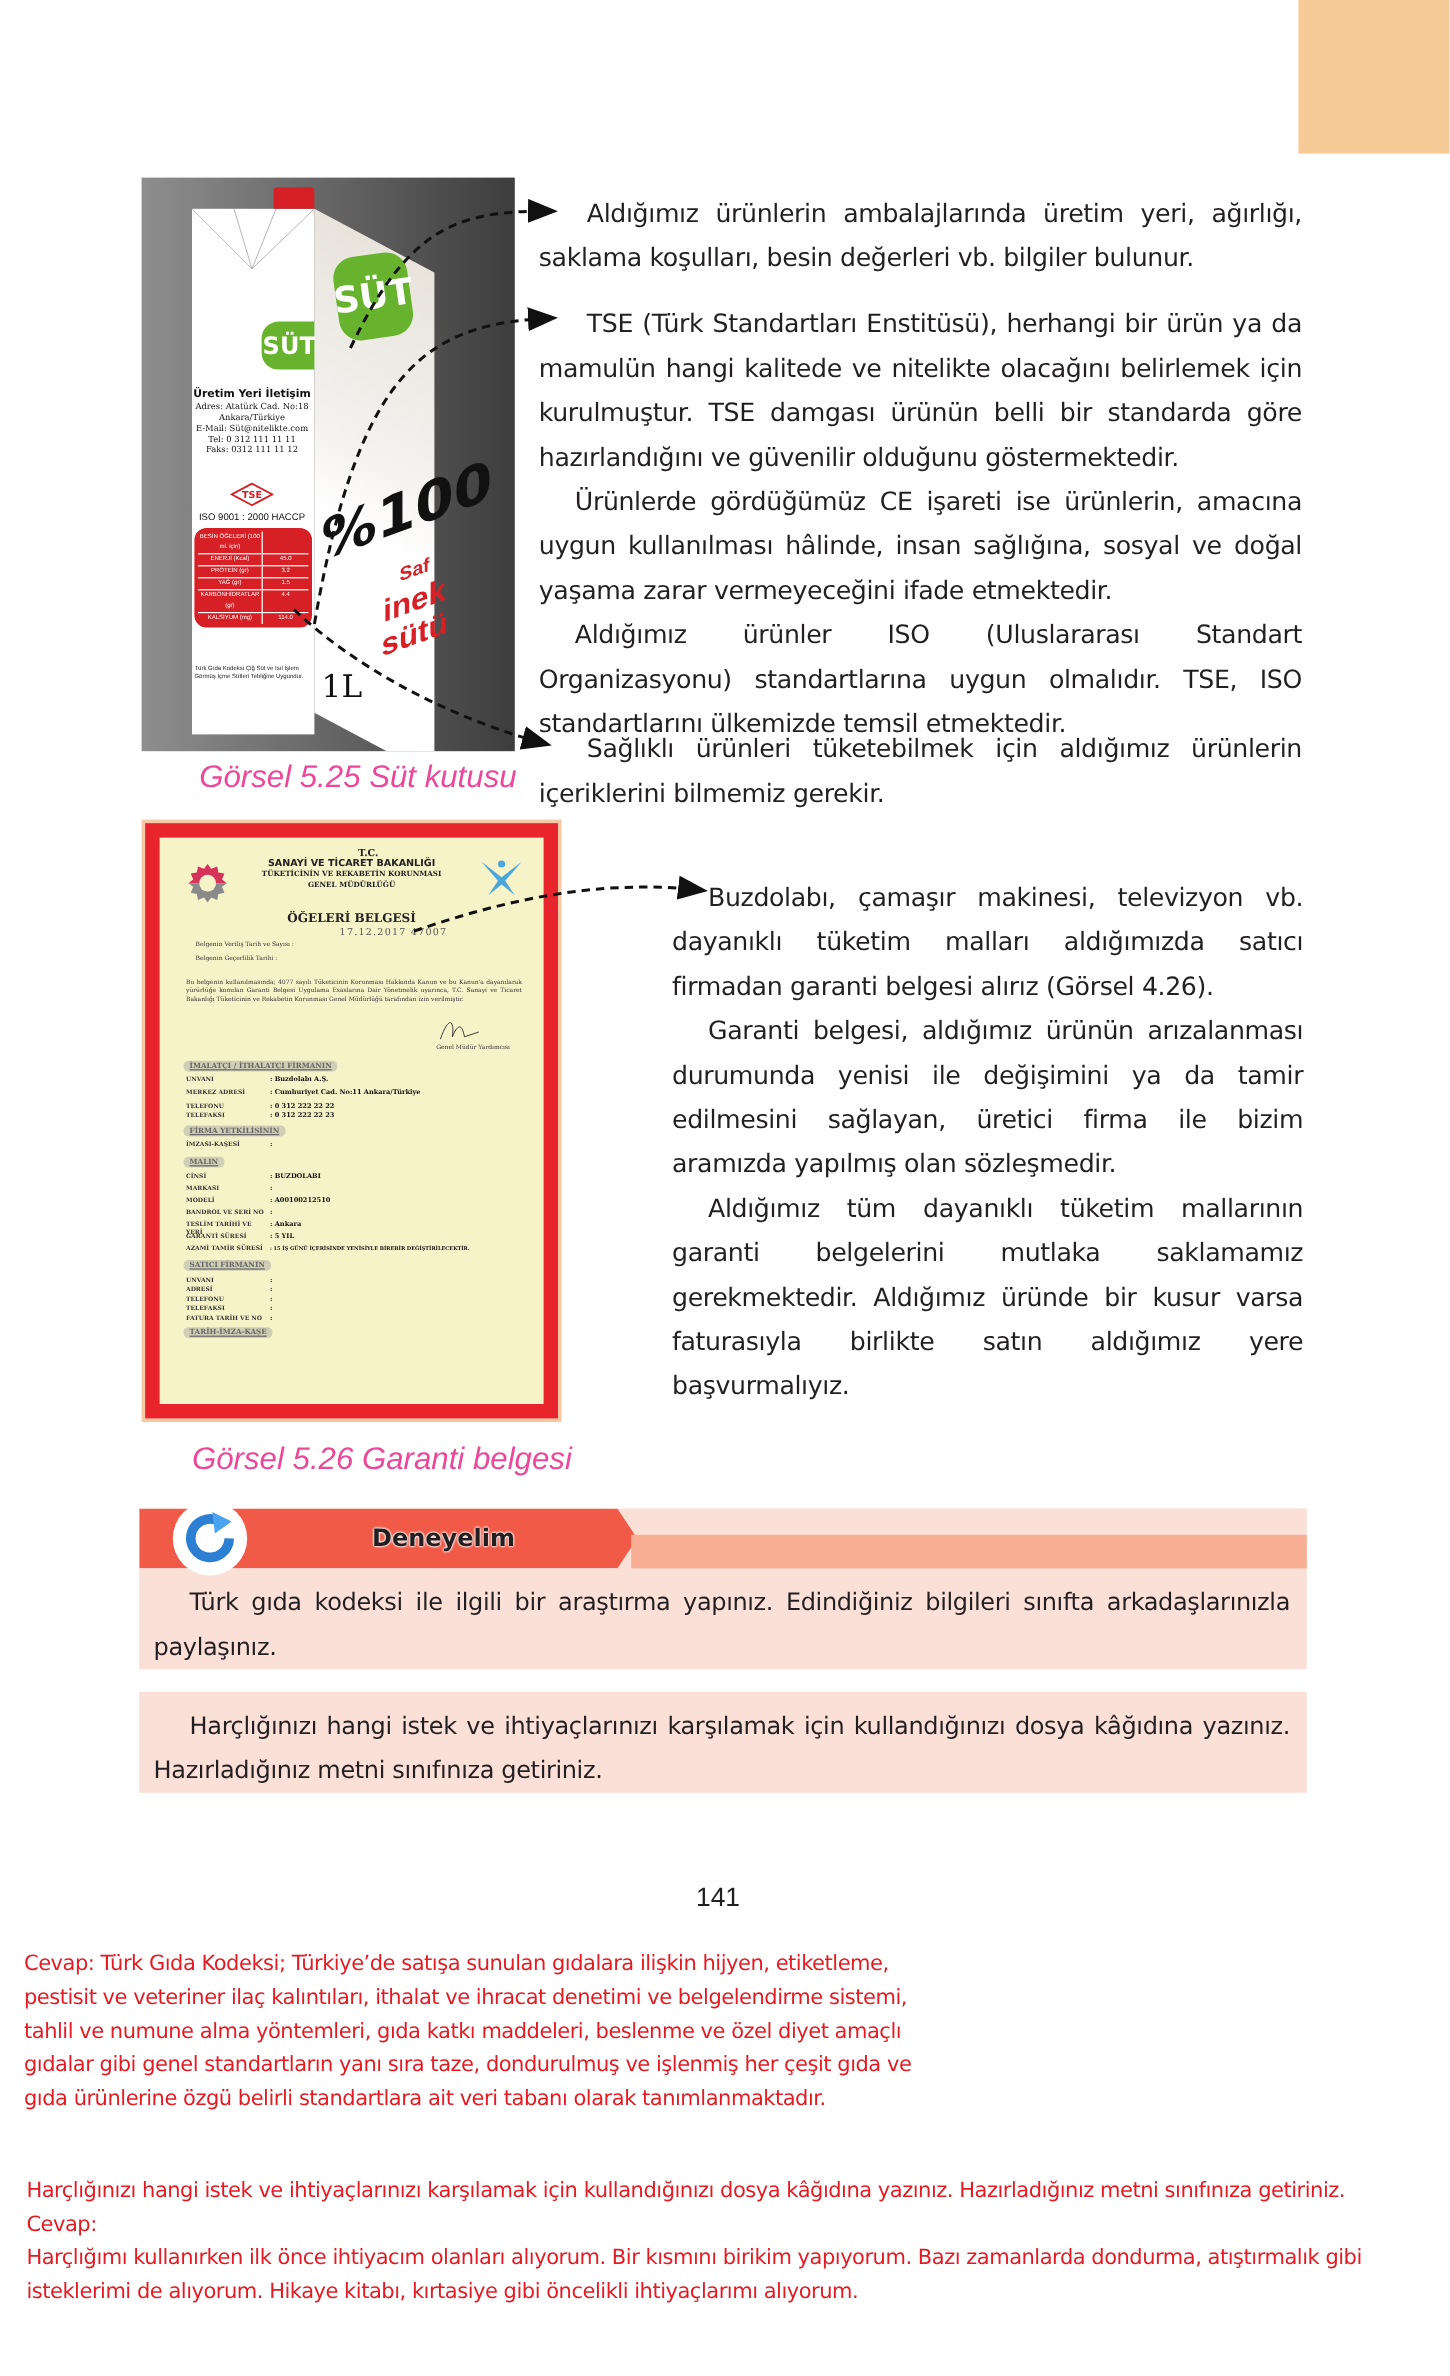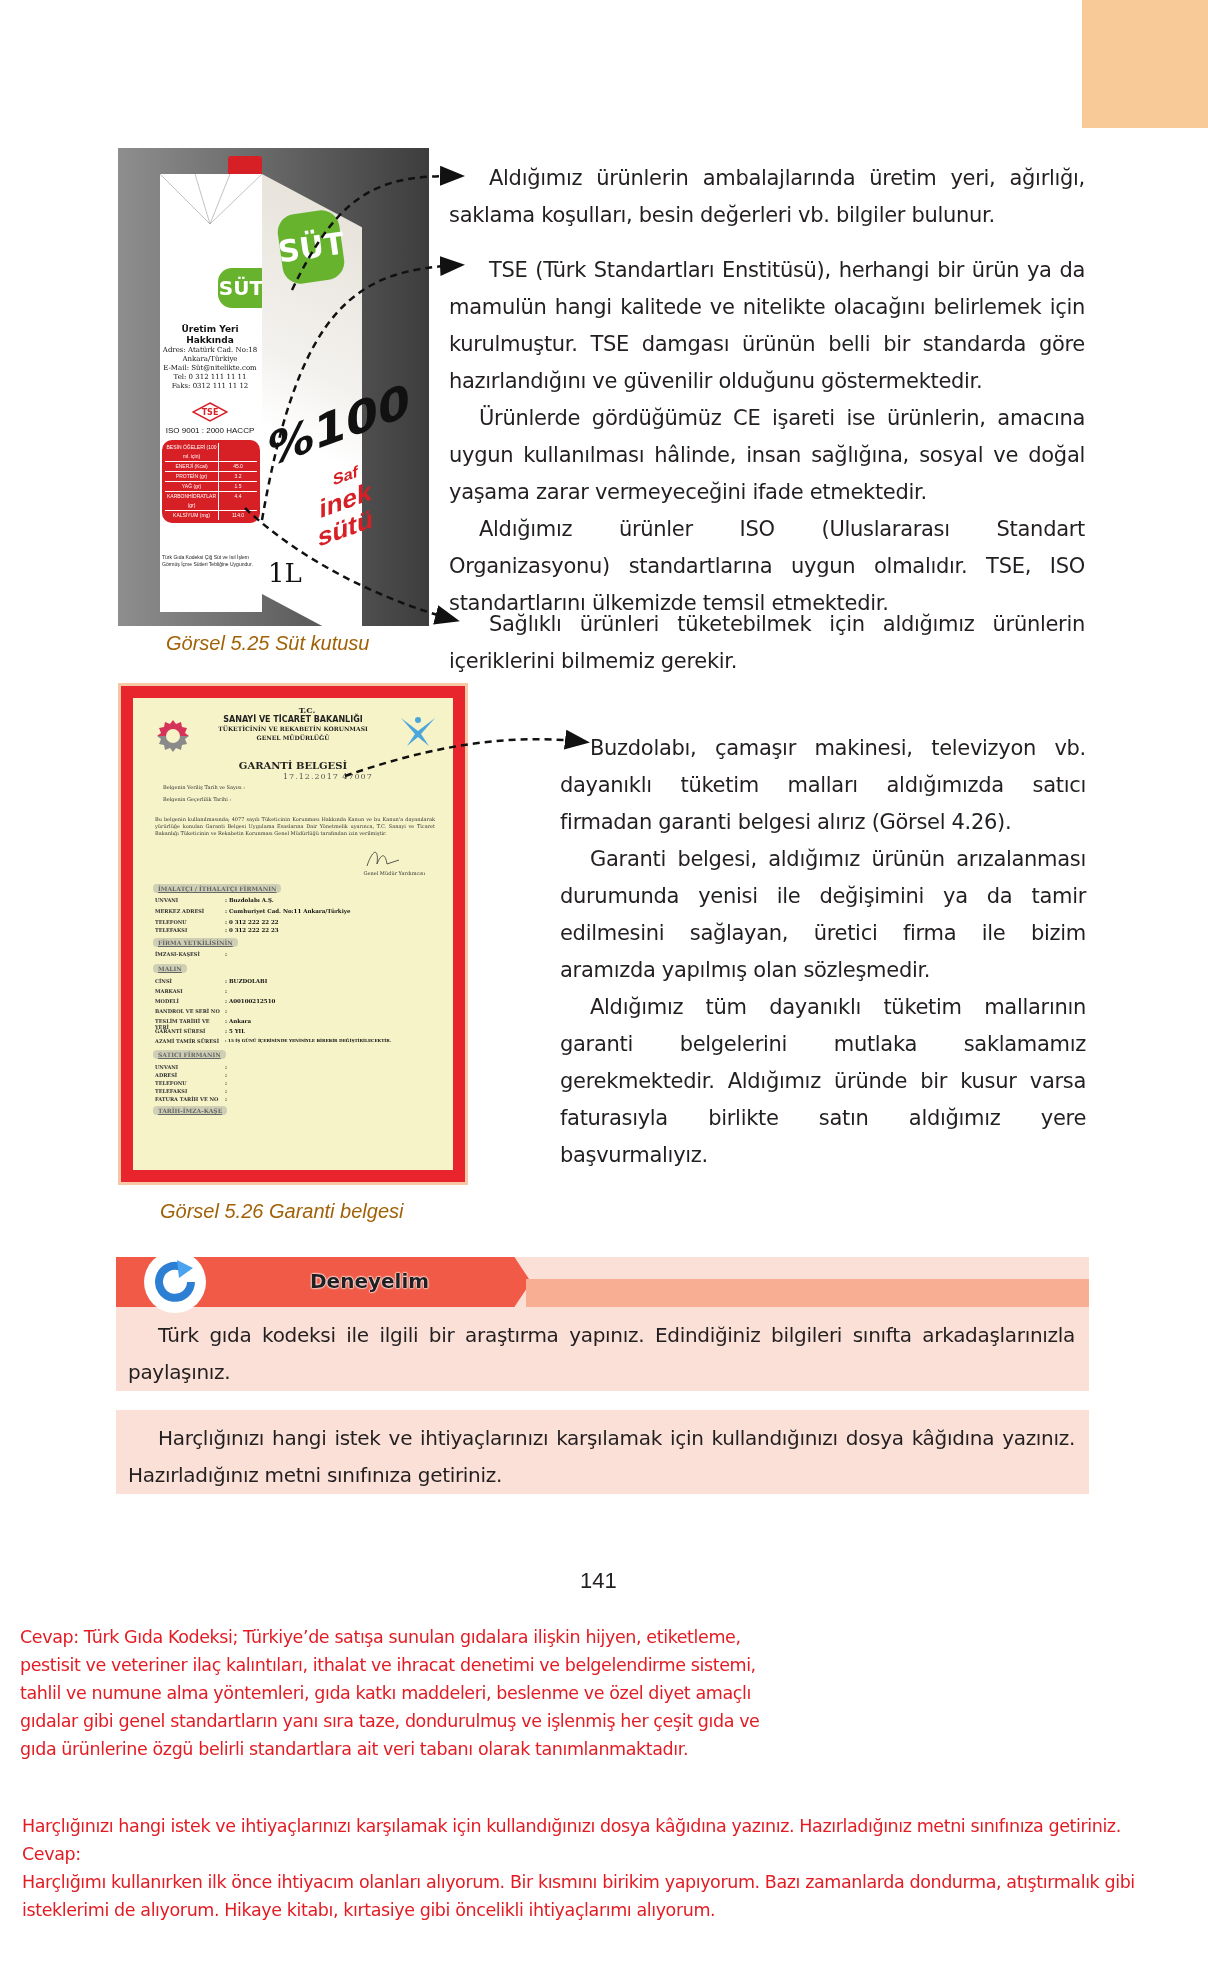--- a/index.html
+++ b/index.html
@@ -30,21 +30,21 @@
   .nutrition .row:last-child { border-bottom: none; }
   .nutrition .row span { font-size: 5px; color: #fff; line-height: 9px; text-align: center; }
   .nutrition .row span:first-child { flex: 1.4; border-right: 1px solid #fff; }
   .nutrition .row span:last-child { flex: 1; }
   .codex-note { position: absolute; left: 44px; top: 400px; width: 100px; font-size: 5px; line-height: 7px; color: #222; }
   .percent { position: absolute; left: 156px; top: 250px; font-family: "DejaVu Sans", sans-serif; font-weight: bold; color: #111; font-size: 54px; transform: skewY(-20deg); }
   .saf-inek { position: absolute; left: 222px; top: 300px; color: #d71f26; font-weight: bold; font-size: 16px; line-height: 20px; text-align: center; transform: skewY(-20deg); }
   .saf-inek .big { font-size: 26px; line-height: 28px; }
   .one-l { position: absolute; left: 150px; top: 410px; font-family: "DejaVu Serif", serif; font-size: 26px; color: #111; }
 
-  .caption { position: absolute; font-family: "Liberation Sans", sans-serif; font-style: italic; font-size: 20px; color: #a16207; }
+  .caption { position: absolute; font-family: "Liberation Sans", sans-serif; font-style: italic; font-size: 26px; color: #ec4899; }
 
   
   .garanti { position: absolute; left: 118px; top: 683px; width: 350px; height: 502px; background: #f6c8a6; padding: 3px; }
   .garanti-inner { width: 100%; height: 100%; background: #e8242c; padding: 12px; }
   .garanti-paper { width: 100%; height: 100%; background: #f6f3c8; position: relative; font-family: "DejaVu Serif", serif; color: #222; }
   .g-head { position: absolute; left: 0; right: 0; top: 8px; text-align: center; font-size: 7px; line-height: 9px; }
   .g-head .tc { font-weight: bold; font-size: 8px; margin-left: 28px; }
   .g-head .min { font-family: "DejaVu Sans", sans-serif; font-weight: bold; font-size: 8px; }
   .g-head .dept { font-weight: bold; font-size: 6px; }
   .g-gear { position: absolute; left: 20px; top: 18px; width: 40px; height: 40px; }
@@ -83,21 +83,21 @@
 
 <div class="carton-photo">
   <div class="carton-front">
     <div class="cap"></div>
     <svg class="fold" viewBox="0 0 102 60">
       <polyline points="0,0 50,50 102,0" fill="none" stroke="#999" stroke-width="0.6"></polyline>
       <line x1="35" y1="0" x2="50" y2="50" stroke="#999" stroke-width="0.6"></line>
       <line x1="70" y1="0" x2="50" y2="50" stroke="#999" stroke-width="0.6"></line>
     </svg>
     <div class="producer" style="left:0; top:150px;">
-      <div class="title">Üretim Yeri Hakkında</div>
+      <div class="title">Üretim Yeri İletişim</div>
       <div>Adres: Atatürk Cad. No:18</div>
       <div>Ankara/Türkiye</div>
       <div>E-Mail: Süt@nitelikte.com</div>
       <div>Tel: 0 312 111 11 11</div>
       <div>Faks: 0312 111 11 12</div>
     </div>
     <svg class="tse-mark" style="left:32px; top:228px;" viewBox="0 0 36 20">
       <polygon points="18,1 35,10 18,19 1,10" fill="none" stroke="#d71f26" stroke-width="1.5"></polygon>
       <text x="18" y="13" text-anchor="middle" font-size="8" font-weight="bold" fill="#d71f26" font-family="DejaVu Sans, sans-serif">TSE</text>
     </svg>
@@ -167,21 +167,21 @@
       <svg class="g-star" viewBox="0 0 38 34">
         <path d="M2 4 L19 17 L36 4 L22 20 L30 32 L19 23 L8 32 L16 20 Z" fill="#4ba6dc"></path>
         <circle cx="19" cy="6" r="3" fill="#4ba6dc"></circle>
       </svg>
       <div class="g-head">
         <div class="tc">T.C.</div>
         <div class="min">SANAYİ VE TİCARET BAKANLIĞI</div>
         <div class="dept">TÜKETİCİNİN VE REKABETİN KORUNMASI</div>
         <div class="dept">GENEL MÜDÜRLÜĞÜ</div>
       </div>
-      <div class="g-title">GARANTİ BELGESİ</div>
+      <div class="g-title">ÖĞELERİ BELGESİ</div>
       <div class="g-num">17.12.2017   47007</div>
       <div class="g-small" style="top:86px;">Belgenin Veriliş Tarih ve Sayısı :</div>
       <div class="g-small" style="top:98px;">Belgenin Geçerlilik Tarihi :</div>
       <div class="g-para">Bu belgenin kullanılmasında; 4077 sayılı Tüketicinin Korunması Hakkında Kanun ve bu Kanun'a dayanılarak yürürlüğe konulan Garanti Belgesi Uygulama Esaslarına Dair Yönetmelik uyarınca, T.C. Sanayi ve Ticaret Bakanlığı Tüketicinin ve Rekabetin Korunması Genel Müdürlüğü tarafından izin verilmiştir.</div>
       <svg style="position:absolute; right:50px; top:148px; width:40px; height:22px;" viewBox="0 0 40 22">
         <path d="M4 20 C10 2, 16 2, 14 18 C18 8, 22 6, 24 18 L36 14" fill="none" stroke="#333" stroke-width="0.8"></path>
       </svg>
       <div class="g-sign" style="top:172px;">Genel Müdür Yardımcısı</div>
 
       <div class="g-section" style="top:186px;">İMALATÇI / İTHALATÇI FİRMANIN</div>

